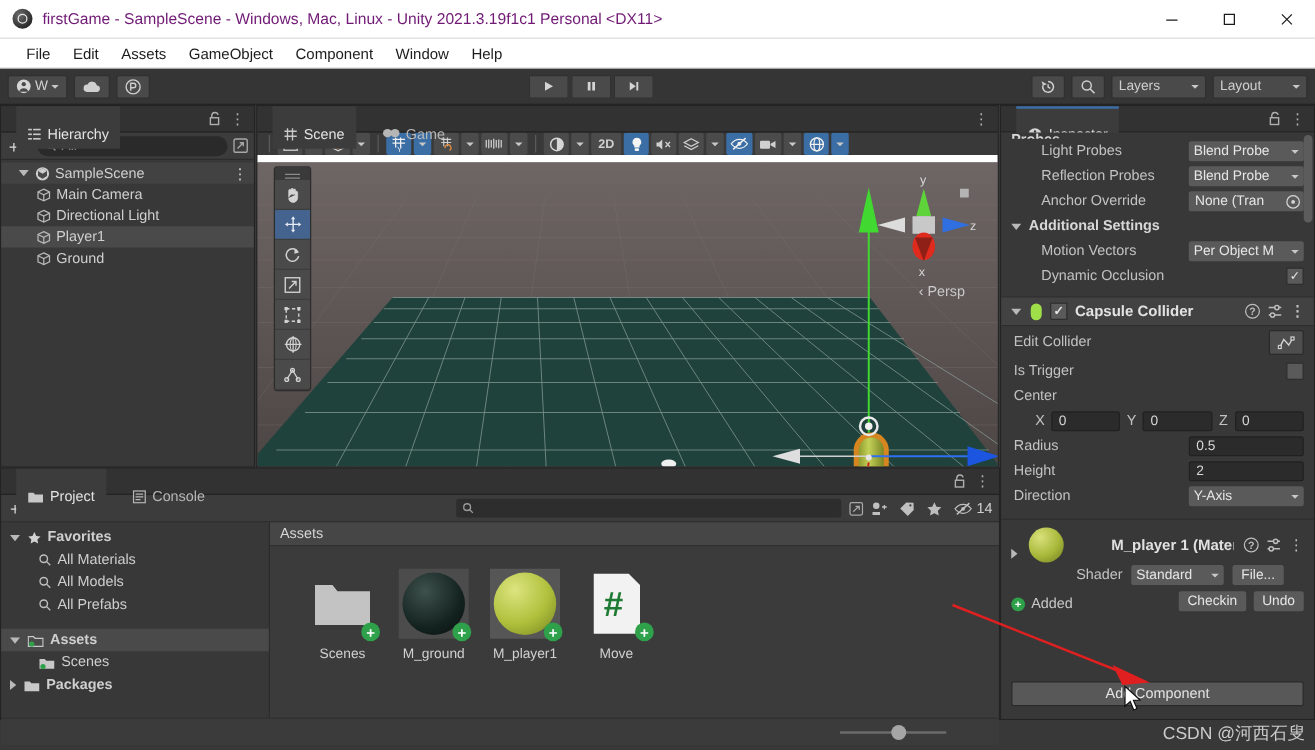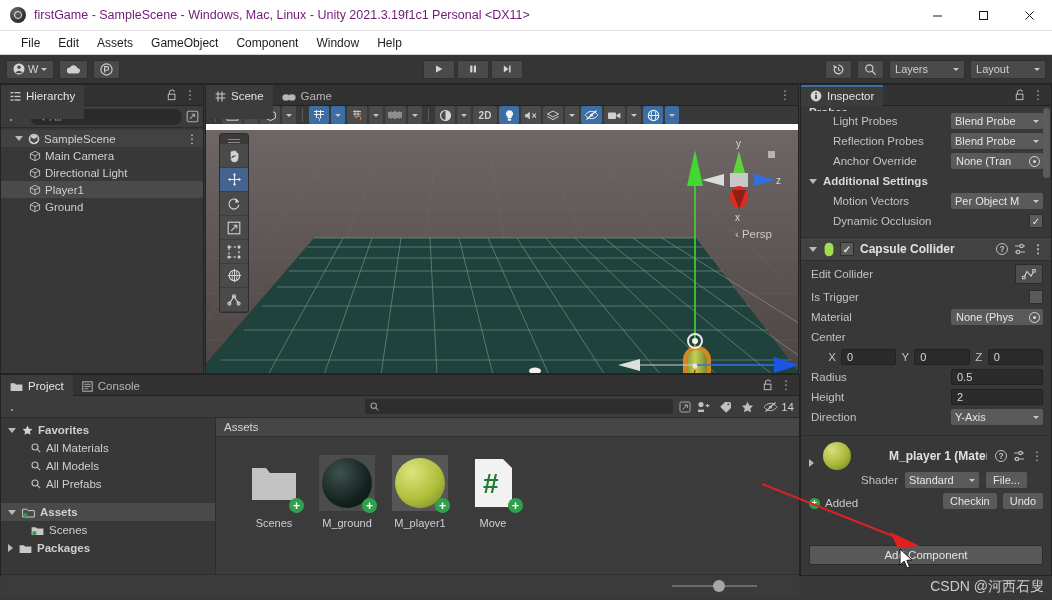--- a/index.html
+++ b/index.html
@@ -68,22 +68,22 @@
            border-right: 4px solid transparent; border-top: 4px solid #c8c8c8; }
   .caret.sm { border-left-width: 3px; border-right-width: 3px; border-top-width: 3.5px; }
 
   
   .panel { position: absolute; background: #383838; border: 1px solid #232323; }
   .tabrow {
     height: 21px; background: #323232; display: flex; align-items: stretch;
     border-bottom: 1px solid #232323; position: relative;
   }
   .tab {
-    display: flex; align-items: flex-end; gap: 5px; padding: 17px 9px;
-    font-size: 11.5px; color: #b6b6b6; background: transparent;
+    display: flex; align-items: flex-start; gap: 5px; padding: 17px 9px;
+    font-size: 11.5px; color: #b6b6b6; background: transparent; margin-left: 12px;
   }
   .tab.active { background: #3c3c3c; color: #e3e3e3; }
   .tab.active.blue { box-shadow: inset 0 2px 0 #3b6ea5; }
   .tabrow .tabtools {
     margin-left: auto; display: flex; align-items: center; gap: 7px; padding-right: 7px;
     color: #b0b0b0; font-size: 11px;
   }
   .kebab { letter-spacing: 0; line-height: 1; font-size: 12px; }
 
   
@@ -815,29 +815,20 @@
           <svg width="14" height="12" viewBox="0 0 14 12">
               <path d="M2 9.5 5 3.5l4 4.5 3-5" fill="none" stroke="#d2d2d2" stroke-width="1.1"></path>
               <rect x="0.6" y="8.4" width="2.4" height="2.4" fill="#383838" stroke="#d2d2d2" stroke-width="1"></rect>
               <rect x="10.8" y="1.6" width="2.4" height="2.4" fill="#383838" stroke="#d2d2d2" stroke-width="1"></rect>
             </svg>
         </div>
       </div>
       <div class="irow">
         <span class="ilabel">Is Trigger</span>
         <div class="ifield checkbox"></div>
-      </div>
-      <div class="irow">
-        <span class="ilabel">Material</span>
-        <div class="ifield iobj">
-          <span>None (Phys</span>
-          <span class="target-dot">
-              <i></i>
-            </span>
-        </div>
       </div>
       <div class="irow">
         <span class="ilabel">Center</span>
       </div>
       <div class="xyzrow">
         <span class="ax">X</span>
         <span class="xyznum">0</span>
         <span class="ax">Y</span>
         <span class="xyznum">0</span>
         <span class="ax">Z</span>

